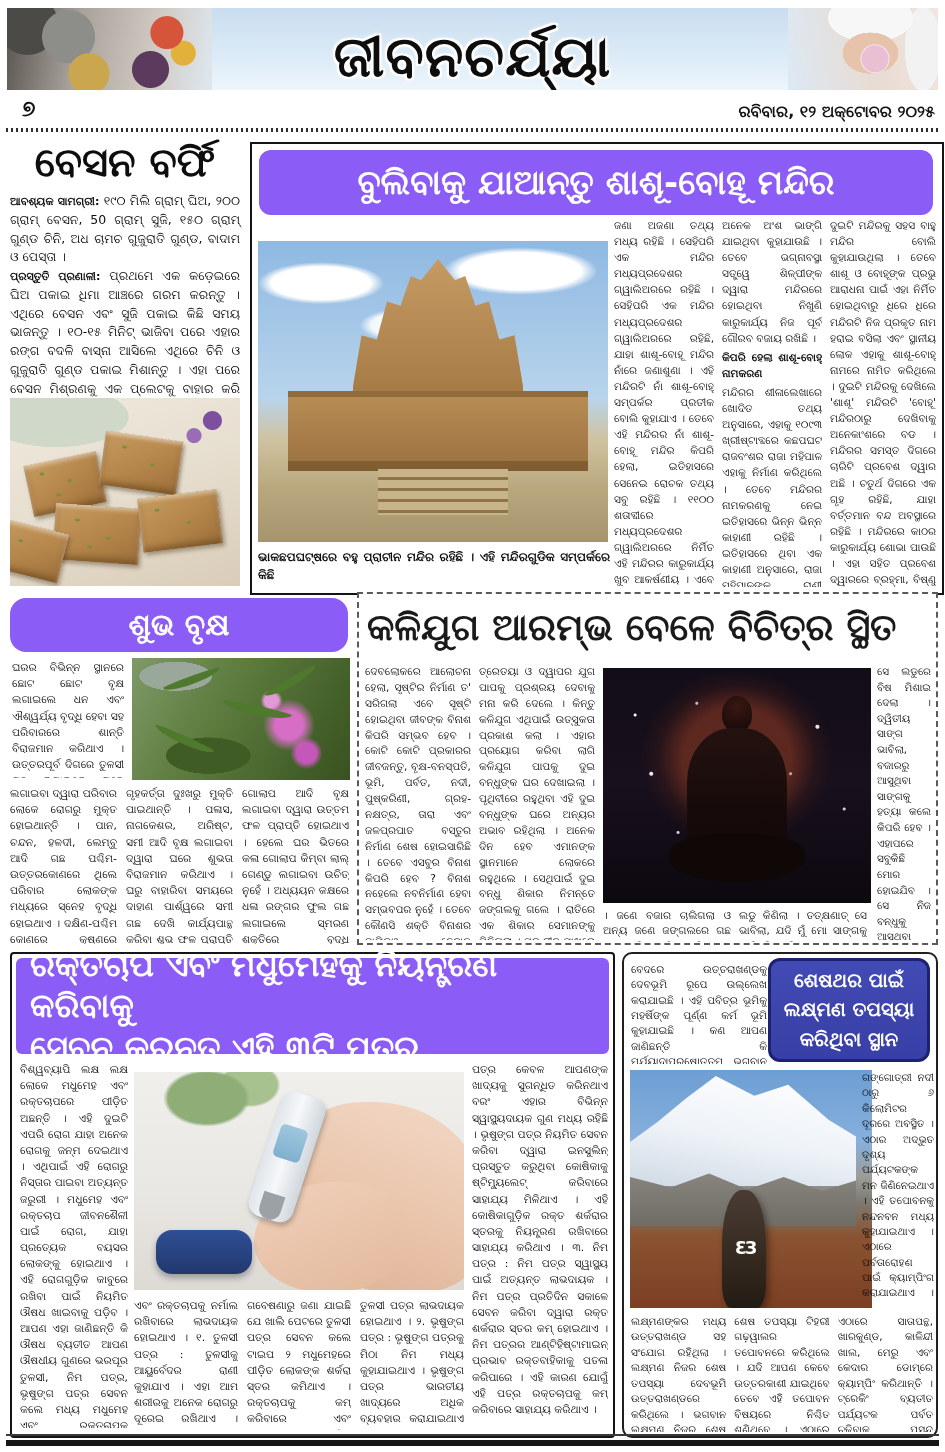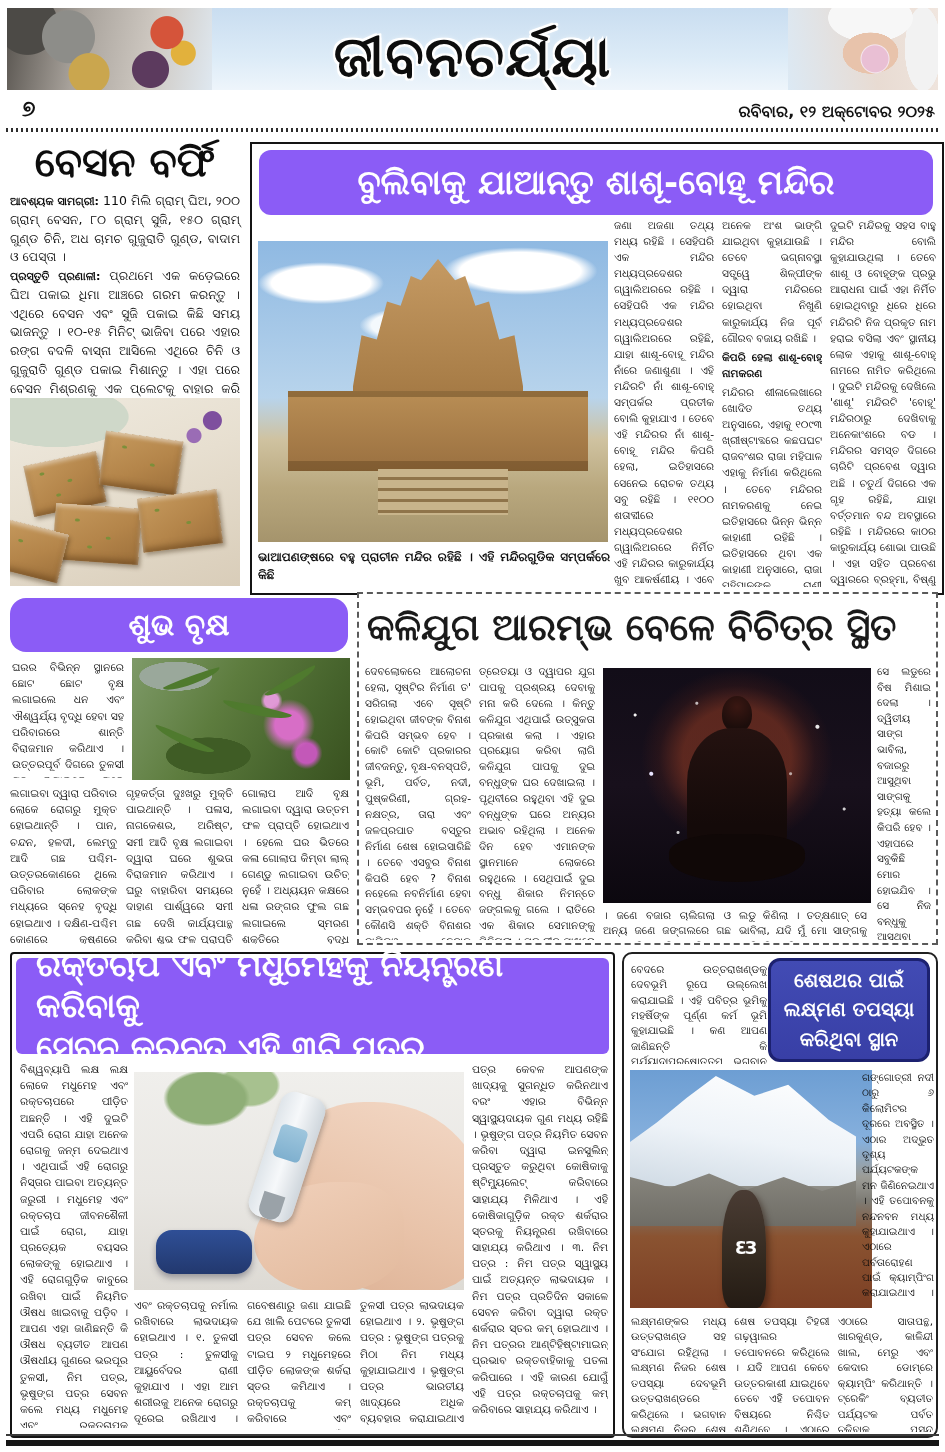--- a/index.html
+++ b/index.html
@@ -122,21 +122,21 @@
     background:linear-gradient(180deg,#241210 0%,#140a09 80%);}
   .medit-legs{position:absolute;left:-18px;top:138px;width:136px;height:48px;border-radius:40% 40% 50% 50%;
     background:#100807;}
   .kali-caption1{position:absolute;left:238px;top:244px;width:128px;font-size:10.6px;line-height:1.45;}
   .kali-caption2{position:absolute;left:374px;top:244px;width:128px;font-size:10.6px;line-height:1.45;}
   .kali-col3w{position:absolute;left:512px;top:0;width:54px;font-size:10.4px;line-height:1.5;}
 
   
   .diab{position:absolute;left:10px;top:952px;width:605px;height:486px;border:2px solid #141414;border-radius:4px;background:#fff;box-sizing:border-box;}
   .diab-headbar{position:absolute;left:4px;top:4px;width:593px;height:96px;border-radius:6px;
-    font-size:33px;line-height:1.25;justify-content:flex-start;text-align:left;padding-left:20px;box-sizing:border-box;}
+    font-size:33px;line-height:1.25;justify-content:flex-start;text-align:left;padding-left:14px;box-sizing:border-box;}
   .diab-col1{position:absolute;left:8px;top:108px;width:108px;font-size:10.8px;line-height:1.5;}
   .gluco-photo{position:absolute;left:122px;top:118px;width:330px;height:218px;overflow:hidden;
     background:
       radial-gradient(ellipse 70px 46px at 22% 12%,#8fae77 0 55%,transparent 62%),
       radial-gradient(ellipse 50px 36px at 35% 6%,#a7c18f 0 55%,transparent 62%),
       linear-gradient(180deg,#f0efec 0%,#e9e7e3 55%,#dddad4 100%);}
   .hand-back{position:absolute;right:-20px;top:30px;width:210px;height:190px;border-radius:45% 55% 30% 60%;
     background:linear-gradient(200deg,#f3d9c7 0%,#e8c2a8 60%,#dcb093 100%);}
   .hand-front{position:absolute;right:60px;top:110px;width:150px;height:110px;border-radius:60% 40% 50% 50%;
     background:linear-gradient(160deg,#f0d0ba 0%,#e2b99c 100%);}
@@ -184,21 +184,21 @@
     <div class="masthead">ଜୀବନଚର୍ଯ୍ୟା</div>
   </div>
 
   <div class="pagenum">୭</div>
   <div class="dateline">ରବିବାର, ୧୨ ଅକ୍ଟୋବର ୨୦୨୫</div>
   <div class="dotted-rule"></div>
 
   <div class="recipe">
     <div class="recipe-title">ବେସନ ବର୍ଫି</div>
     <div class="recipe-body odia">
-      <span><b>ଆବଶ୍ୟକ ସାମଗ୍ରୀ:</b><span> 110 ମିଲି ଗ୍ରାମ୍ ଘିଅ, ୨୦୦ ଗ୍ରାମ୍ ବେସନ, ୮୦ ଗ୍ରାମ୍ ସୁଜି, ୧୫୦ ଗ୍ରାମ୍ ଗୁଣ୍ଡ ଚିନି, ଅଧ ଚାମଚ ଗୁଜୁରାତି ଗୁଣ୍ଡ, ବାଦାମ ଓ ପେସ୍ତା ।</span></span><br>
+      <span><b>ଆବଶ୍ୟକ ସାମଗ୍ରୀ:</b><span> ୧୯୦ ମିଲି ଗ୍ରାମ୍ ଘିଅ, ୨୦୦ ଗ୍ରାମ୍ ବେସନ, 50 ଗ୍ରାମ୍ ସୁଜି, ୧୫୦ ଗ୍ରାମ୍ ଗୁଣ୍ଡ ଚିନି, ଅଧ ଚାମଚ ଗୁଜୁରାତି ଗୁଣ୍ଡ, ବାଦାମ ଓ ପେସ୍ତା ।</span></span><br>
       <span><b>ପ୍ରସ୍ତୁତି ପ୍ରଣାଳୀ:</b><span> ପ୍ରଥମେ ଏକ କଡ଼େଇରେ ଘିଅ ପକାଇ ଧିମା ଆଞ୍ଚରେ ଗରମ କରନ୍ତୁ । ଏଥିରେ ବେସନ ଏବଂ ସୁଜି ପକାଇ କିଛି ସମୟ ଭାଜନ୍ତୁ । ୧୦-୧୫ ମିନିଟ୍ ଭାଜିବା ପରେ ଏହାର ରଙ୍ଗ ବଦଳି ବାସ୍ନା ଆସିଲେ ଏଥିରେ ଚିନି ଓ ଗୁଜୁରାତି ଗୁଣ୍ଡ ପକାଇ ମିଶାନ୍ତୁ । ଏହା ପରେ ବେସନ ମିଶ୍ରଣକୁ ଏକ ପ୍ଲେଟକୁ ବାହାର କରି ସମତଳ ଭାବେ ରଖନ୍ତୁ । ଏହା ଉପରେ ପେସ୍ତା ଓ ବାଦାମ ଦେଇ ସଜାନ୍ତୁ । ଏବେ ଏହାକୁ ଦୁଇ ଘଣ୍ଟା ପର୍ଯ୍ୟନ୍ତ ଫ୍ରିଜ୍‌ରେ ରଖନ୍ତୁ । ଥଣ୍ଡା ହୋଇଗଲା ପରେ ଖଣ୍ଡ ଖଣ୍ଡ କରି କାଟି ଖାଆନ୍ତୁ ଓ ଖୁଆନ୍ତୁ ।</span></span>
     </div>
     <div class="barfi-photo">
       <div class="barfi-piece" style="left:18px;top:60px;width:74px;height:52px;transform:rotate(-12deg);">
           <i style="left:14px;top:10px;"></i>
           <i style="left:40px;top:22px;"></i>
           <i style="left:26px;top:34px;"></i>
         </div>
       <div class="barfi-piece" style="left:92px;top:38px;width:78px;height:54px;transform:rotate(8deg);">
           <i style="left:18px;top:12px;"></i>
@@ -219,21 +219,21 @@
     </div>
   </div>
 
   <div class="temple boxed">
     <div class="headbar temple-headbar">ବୁଲିବାକୁ ଯାଆନ୍ତୁ ଶାଶୂ-ବୋହୂ ମନ୍ଦିର</div>
     <div class="temple-photo">
       <div class="temple-tower"></div>
       <div class="temple-side"></div>
       <div class="temple-steps" style="background:repeating-linear-gradient(180deg,#c8b48b 0 8px,#8f744a 8px 11px);"></div>
     </div>
-    <div class="temple-caption odia">ଭାଆପଣଙ୍ଷରେ ବହୁ ପ୍ରାଚୀନ ମନ୍ଦିର ରହିଛି । ଏହି ମନ୍ଦିରଗୁଡିକ ସମ୍ପର୍କରେ କିଛି</div>
+    <div class="temple-caption odia">ଭାକଛପଘଟ୍ଷରେ ବହୁ ପ୍ରାଚୀନ ମନ୍ଦିର ରହିଛି । ଏହି ମନ୍ଦିରଗୁଡିକ ସମ୍ପର୍କରେ କିଛି</div>
     <div class="temple-cols">
       <div class="temple-col odia col">ଜଣା ଅଜଣା ତଥ୍ୟ ମଧ୍ୟ ରହିଛି । ସେହିପରି ଏକ ମନ୍ଦିର ମଧ୍ୟପ୍ରଦେଶର ଗ୍ୱାଲିଅରରେ ରହିଛି । ସେହିପରି ଏକ ମନ୍ଦିର ମଧ୍ୟପ୍ରଦେଶର ଗ୍ୱାଲିଅରରେ ରହିଛି, ଯାହା ଶାଶୂ-ବୋହୂ ମନ୍ଦିର ନାଁରେ ଜଣାଶୁଣା । ଏହି ମନ୍ଦିରଟି ନାଁ ଶାଶୂ-ବୋହୂ ସମ୍ପର୍କର ପ୍ରତୀକ ବୋଲି କୁହାଯାଏ । ତେବେ ଏହି ମନ୍ଦିରର ନାଁ ଶାଶୂ-ବୋହୂ ମନ୍ଦିର କିପରି ହେଲା, ଇତିହାସରେ ସେନେଇ ରୋଚକ ତଥ୍ୟ ସବୁ ରହିଛି । ୧୧୦୦ ଶତାବ୍ଦୀରେ ମଧ୍ୟପ୍ରଦେଶର ଗ୍ୱାଲିଅରରେ ନିର୍ମିତ ଏହି ମନ୍ଦିରର କାରୁକାର୍ଯ୍ୟ ଖୁବ ଆକର୍ଷଣୀୟ । ଏବେ ମନ୍ଦିରଟି ଭଗ୍ନ ଅବସ୍ଥାରେ ରହିଛି । ହିନ୍ଦୁ-ମୁସଲମାନଙ୍କ ମଧ୍ୟରେ ହୋଇଥିବା ଯୁଦ୍ଧରେ ପରିମାଣ ସ୍ୱରୂପ ଏହି ମନ୍ଦିରର</div>
       <div class="temple-col odia col">
         <span>ଅନେକ ଅଂଶ ଭାଙ୍ଗି ଯାଇଥିବା କୁହାଯାଉଛି । ତେବେ ଭଗ୍ନାବସ୍ଥା ସତ୍ତ୍ୱେ ଶିଳ୍ପୀଙ୍କ ଦ୍ୱାରା ମନ୍ଦିରରେ ହୋଇଥିବା ନିଖୁଣି କାରୁକାର୍ଯ୍ୟ ନିଜ ପୂର୍ବ ଗୌରବ ବଜାୟ ରଖିଛି ।</span>
         <div class="temple-subhead">କିପରି ହେଲା ଶାଶୂ-ବୋହୂ ନାମକରଣ</div>
         <span>ମନ୍ଦିରର ଶୀଳାଲେଖାରେ ଖୋଦିତ ତଥ୍ୟ ଅନୁସାରେ, ଏହାକୁ ୧୦୯୩ ଖ୍ରୀଷ୍ଟାବ୍ଦରେ କଛପଘଟ ରାଜବଂଶର ରାଜା ମହିପାଳ ଏହାକୁ ନିର୍ମାଣ କରିଥିଲେ । ତେବେ ମନ୍ଦିରର ନାମକରଣକୁ ନେଇ ଇତିହାସରେ ଭିନ୍ନ ଭିନ୍ନ କାହାଣୀ ରହିଛି । ଇତିହାସରେ ଥିବା ଏକ କାହାଣୀ ଅନୁସାରେ, ରାଜା ମହିପାଳଙ୍କ ରାଣୀ ଭଗବାନ ବିଷ୍ଣୁଙ୍କ ପୂଜା କରିବା ପାଇଁ ରାଜା ଏହି ମନ୍ଦିର ନିର୍ମାଣ କରାଇଥିଲେ । ଯାହା ବିଷ୍ଣୁଙ୍କର ଅନ୍ୟ ନାମ ସହସ ବାହୁ ନାମରେ ନାମିତ ହୋଇଥିଲା । ଏହାପରେ ରାଜା ମହିପାଳଙ୍କ ବୋହୂ ଭଗବାନ ଶିବଙ୍କର ଭକ୍ତ ଥିବାରୁ ସେ ଶିବଙ୍କ ଉଦ୍ଦେଶ୍ୟରେ ସହସ ବାହୁ ମନ୍ଦିର ନିକଟରେ ଅନ୍ୟ ଏକ ମନ୍ଦିର ନିର୍ମାଣ କରାଇଥିଲେ । ପରେ ଏହି</span>
       </div>
       <div class="temple-col odia col" style="width:108px;">ଦୁଇଟି ମନ୍ଦିରକୁ ସହସ ବାହୁ ମନ୍ଦିର ବୋଲି କୁହାଯାଉଥିଲା । ତେବେ ଶାଶୂ ଓ ବୋହୂଙ୍କ ପ୍ରଭୁ ଆରାଧନା ପାଇଁ ଏହା ନିର୍ମିତ ହୋଇଥିବାରୁ ଧିରେ ଧିରେ ମନ୍ଦିରଟି ନିଜ ପ୍ରକୃତ ନାମ ହରାଇ ବସିଲା ଏବଂ ସ୍ଥାନୀୟ ଲୋକ ଏହାକୁ ଶାଶୂ-ବୋହୂ ନାମରେ ନାମିତ କରିଥିଲେ । ଦୁଇଟି ମନ୍ଦିରକୁ ଦେଖିଲେ 'ଶାଶୂ' ମନ୍ଦିରଟି 'ବୋହୂ' ମନ୍ଦିରଠାରୁ ଦେଖିବାକୁ ଅନେକାଂଶରେ ବଡ । ମନ୍ଦିରର ସମସ୍ତ ଦିଗରେ ଚାରିଟି ପ୍ରବେଶ ଦ୍ୱାର ଅଛି । ଚତୁର୍ଥ ଦିଗରେ ଏକ ଗୃହ ରହିଛି, ଯାହା ବର୍ତ୍ତମାନ ବନ୍ଦ ଅବସ୍ଥାରେ ରହିଛି । ମନ୍ଦିରରେ କାଠର କାରୁକାର୍ଯ୍ୟ ଶୋଭା ପାଉଛି । ଏହା ସହିତ ପ୍ରବେଶ ଦ୍ୱାରରେ ବ୍ରହ୍ମା, ବିଷ୍ଣୁ ଓ ସରସ୍ୱତୀଙ୍କ ପ୍ରତିମୂର୍ତ୍ତି ଅଛି । ମନ୍ଦିରର କାନ୍ଥରେ ହୋଇଥିବା ଚମତ୍କାର କାରୁକାର୍ଯ୍ୟ ବର୍ଣ୍ଣଙ୍କ ଆକୃଷ୍ଟ କରିଥାଏ ।</div>
     </div>
   </div>

